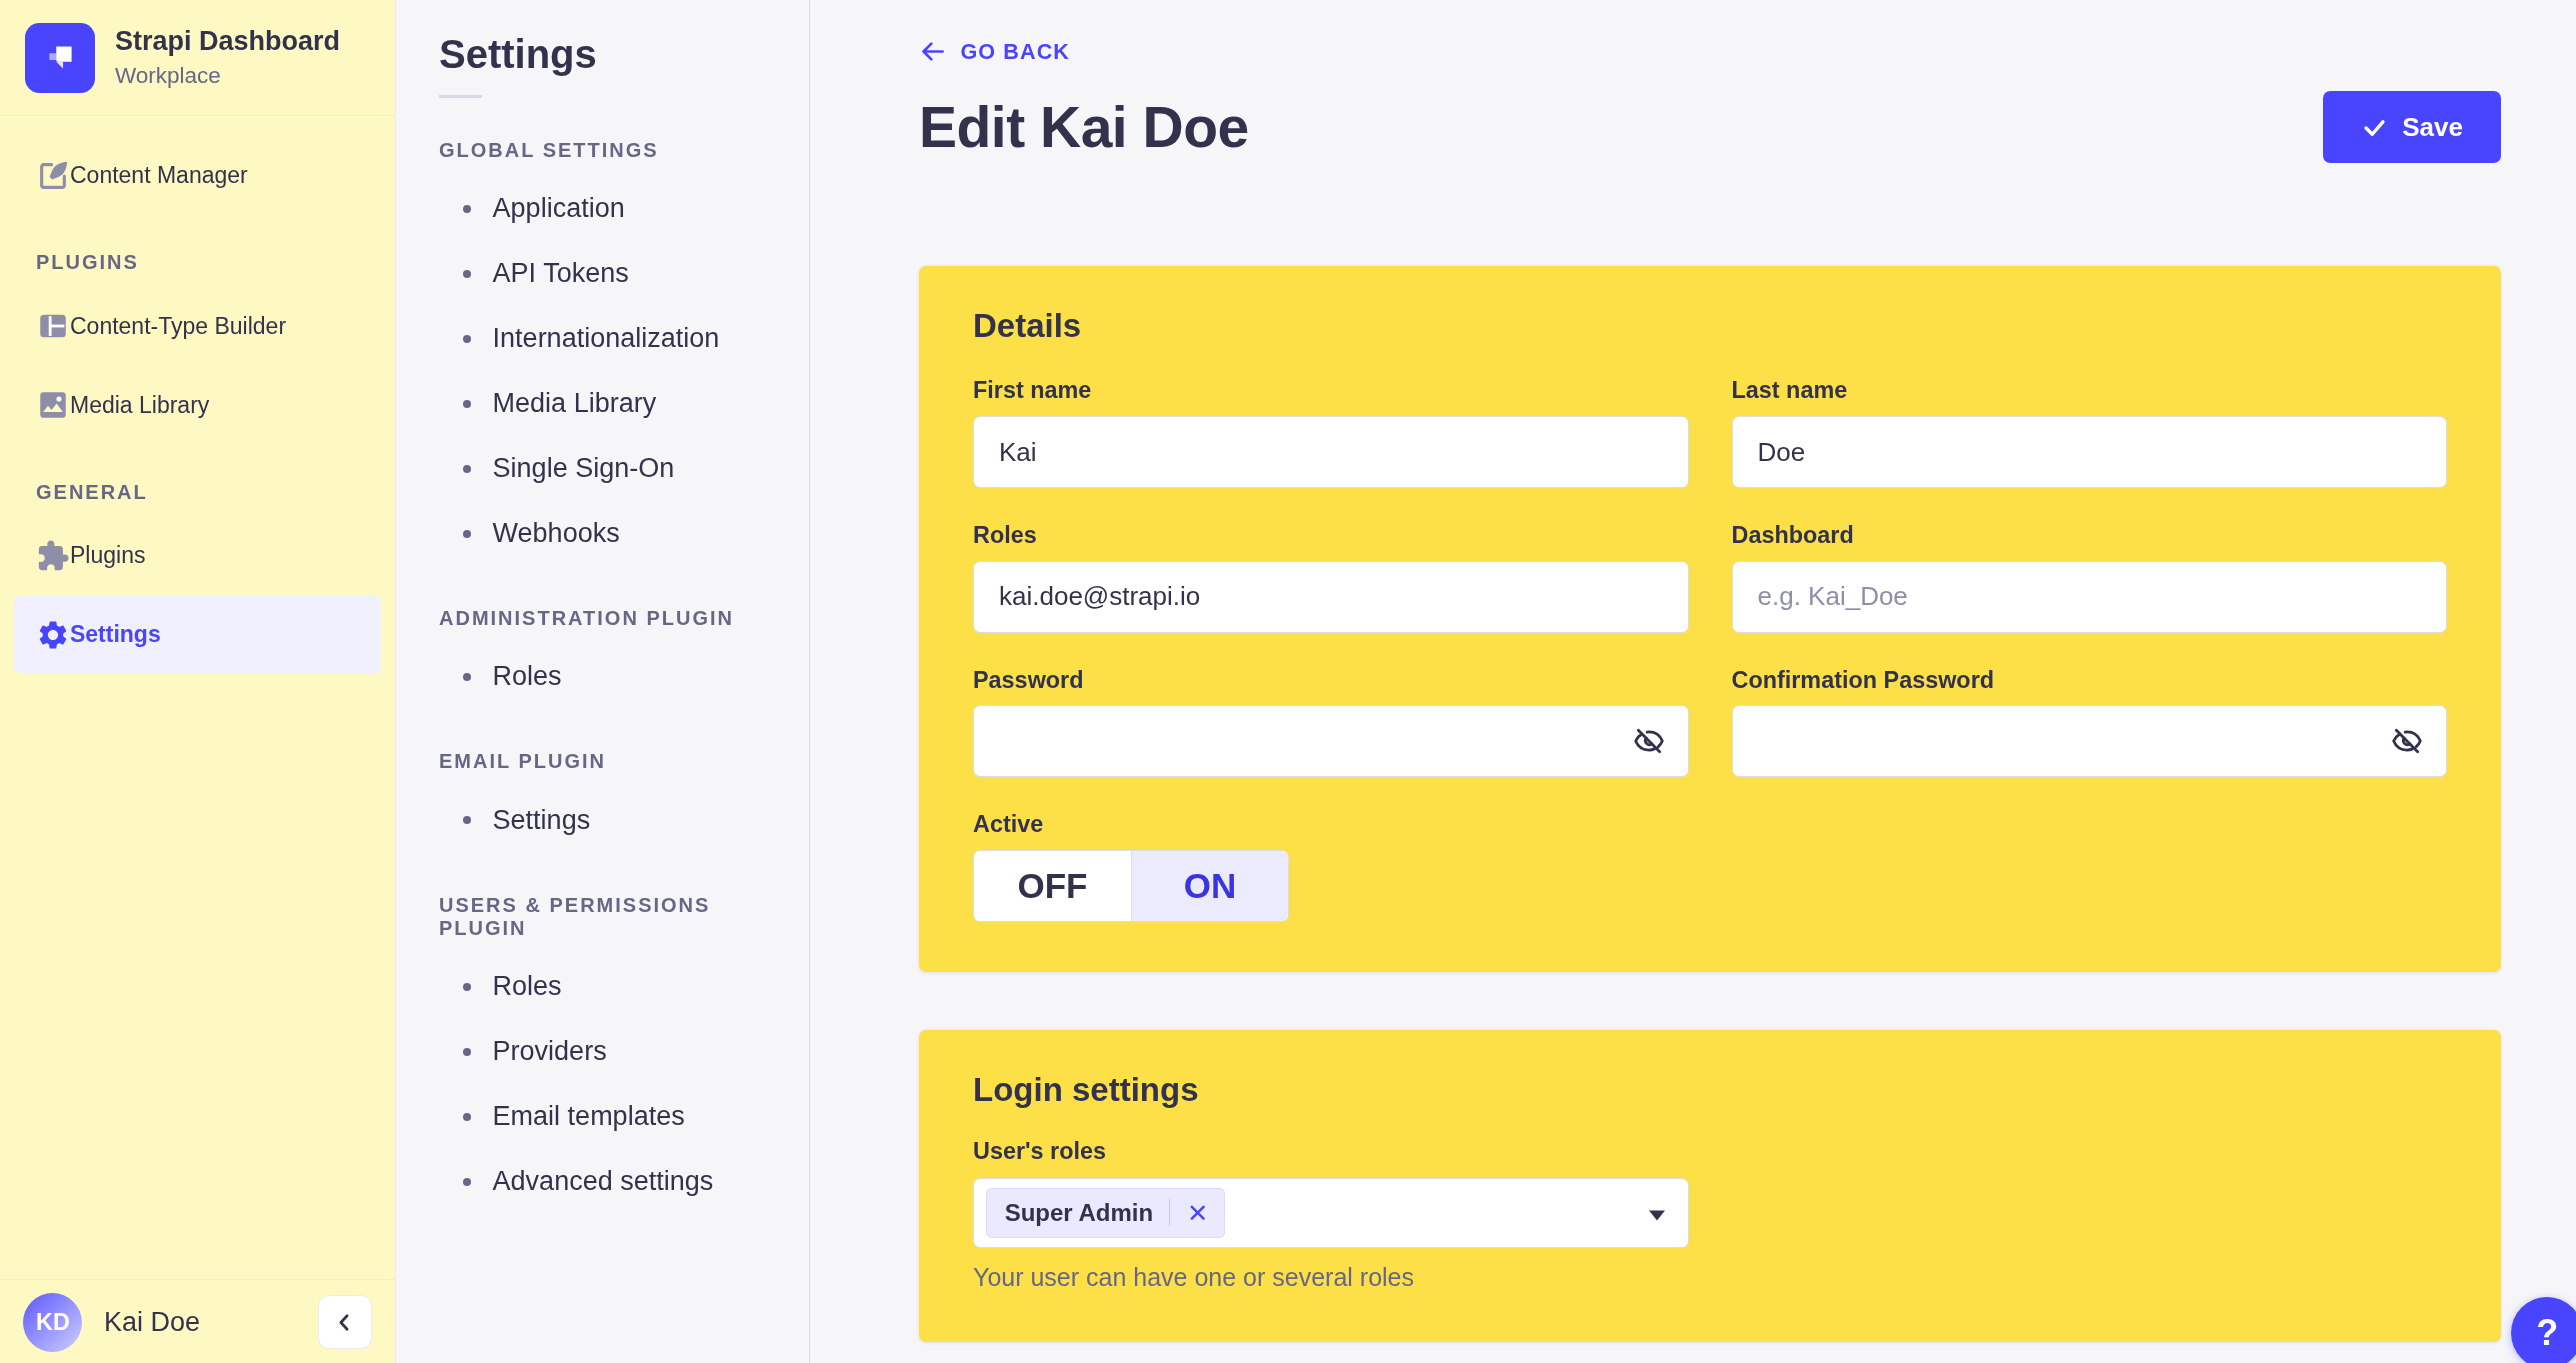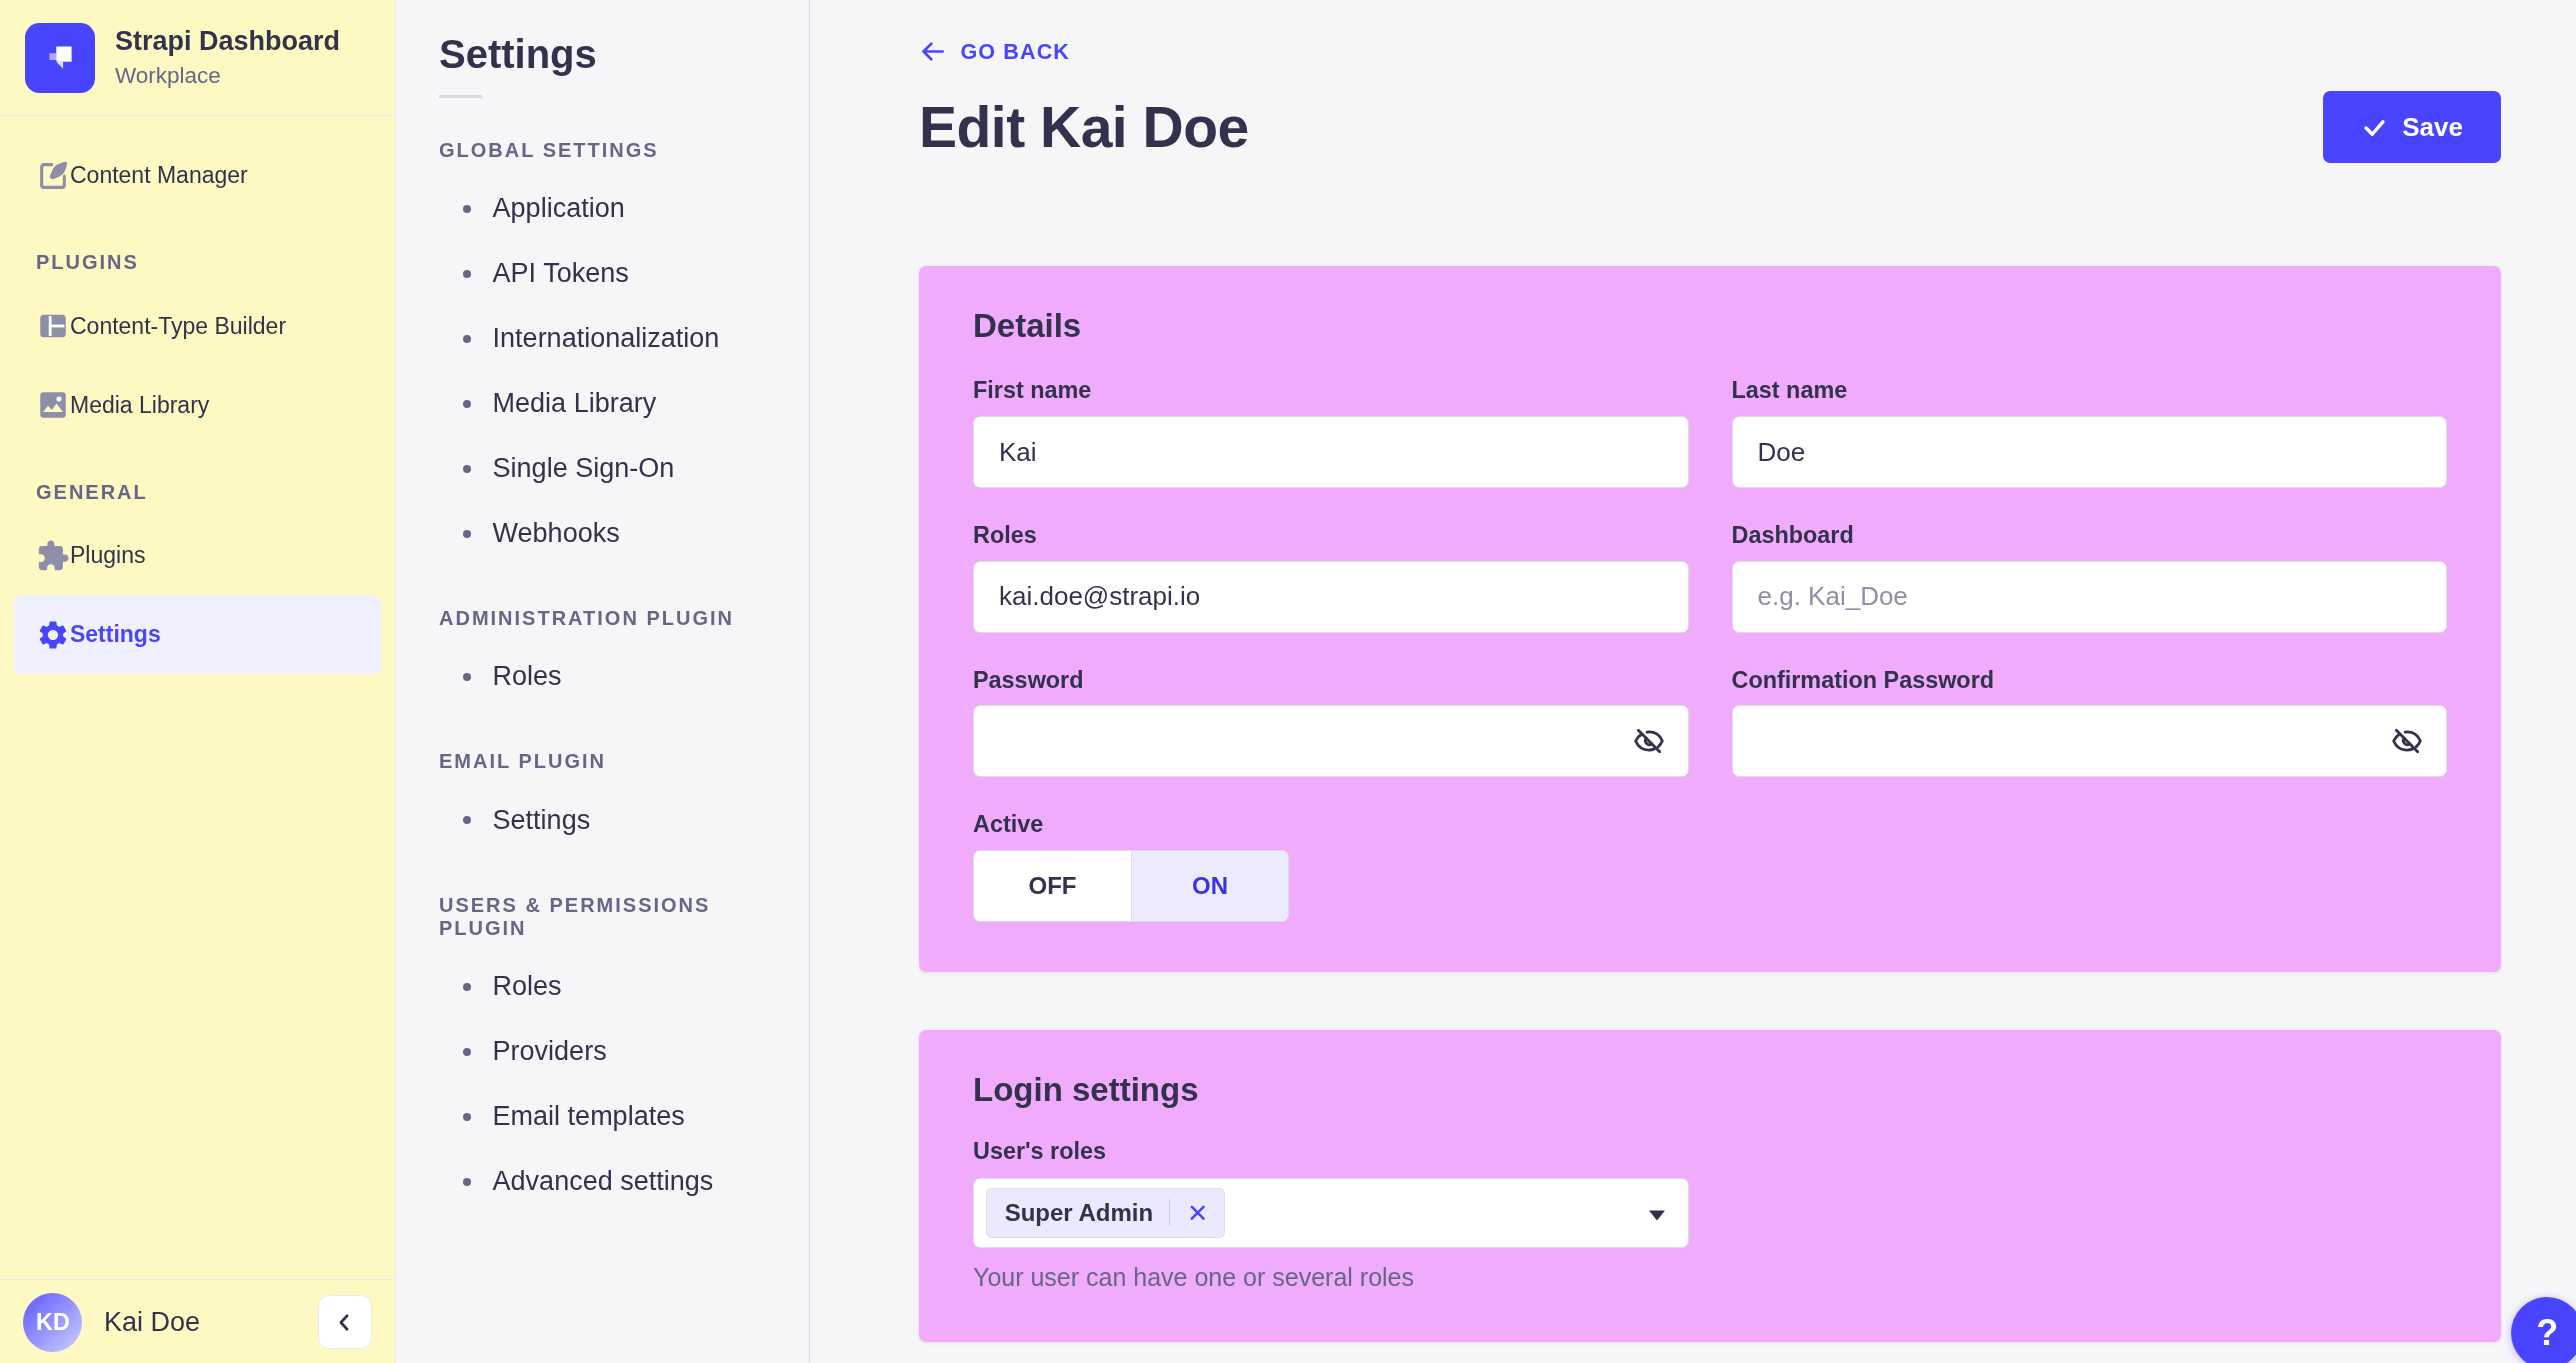--- a/index.html
+++ b/index.html
@@ -108,21 +108,21 @@
   }
   .page-title { font-size:57px; font-weight:bold; color:#32324d; letter-spacing:-0.5px; }
   .save-btn {
     height:72px; padding:0 38px; border:none; border-radius:7.2px;
     background:#4945ff; color:#ffffff;
     font-family:inherit; font-size:26px; font-weight:bold;
     display:inline-flex; align-items:center; gap:14.4px; cursor:pointer;
   }
 
   .card {
-    background:#f0abfc; border-radius:7.2px;
+    background:#fde047; border-radius:7.2px;
     box-shadow:0 0.9px 3.6px rgba(33,33,52,0.1);
     padding:41px 54px 50px;
   }
   .card-details { margin-top:103px; }
   .card-login { margin-top:58px; }
   .card-heading { font-size:33px; font-weight:bold; color:#32324d; }
 
   .fields-grid {
     display:grid; grid-template-columns:1fr 1fr;
     column-gap:43px; row-gap:34px; margin-top:32px;
@@ -144,21 +144,21 @@
     width:40px; height:40px; border:none; background:transparent;
     display:flex; align-items:center; justify-content:center; cursor:pointer;
   }
 
   .toggle {
     display:inline-flex; border:0.9px solid #dcdce4; border-radius:7.2px;
     overflow:hidden; background:#ffffff; height:72px;
   }
   .toggle-seg {
     width:157px; height:100%; border:none; background:#ffffff;
-    font-family:inherit; font-size:24px; font-weight:bold;
+    font-family:inherit; font-size:35px; font-weight:bold;
     color:#32324d; cursor:pointer;
     display:flex; align-items:center; justify-content:center;
   }
   .toggle-seg + .toggle-seg { border-left:0.9px solid #dcdce4; }
   .toggle-seg.selected { background:#eceafd; color:#3a35e0; }
 
   .roles-select {
     position:relative; width:716px; height:70px; margin-top:12.6px;
     border:0.9px solid #dcdce4; border-radius:7.2px; background:#ffffff;
     display:flex; align-items:center; padding:0 58px 0 11.7px; cursor:pointer;

